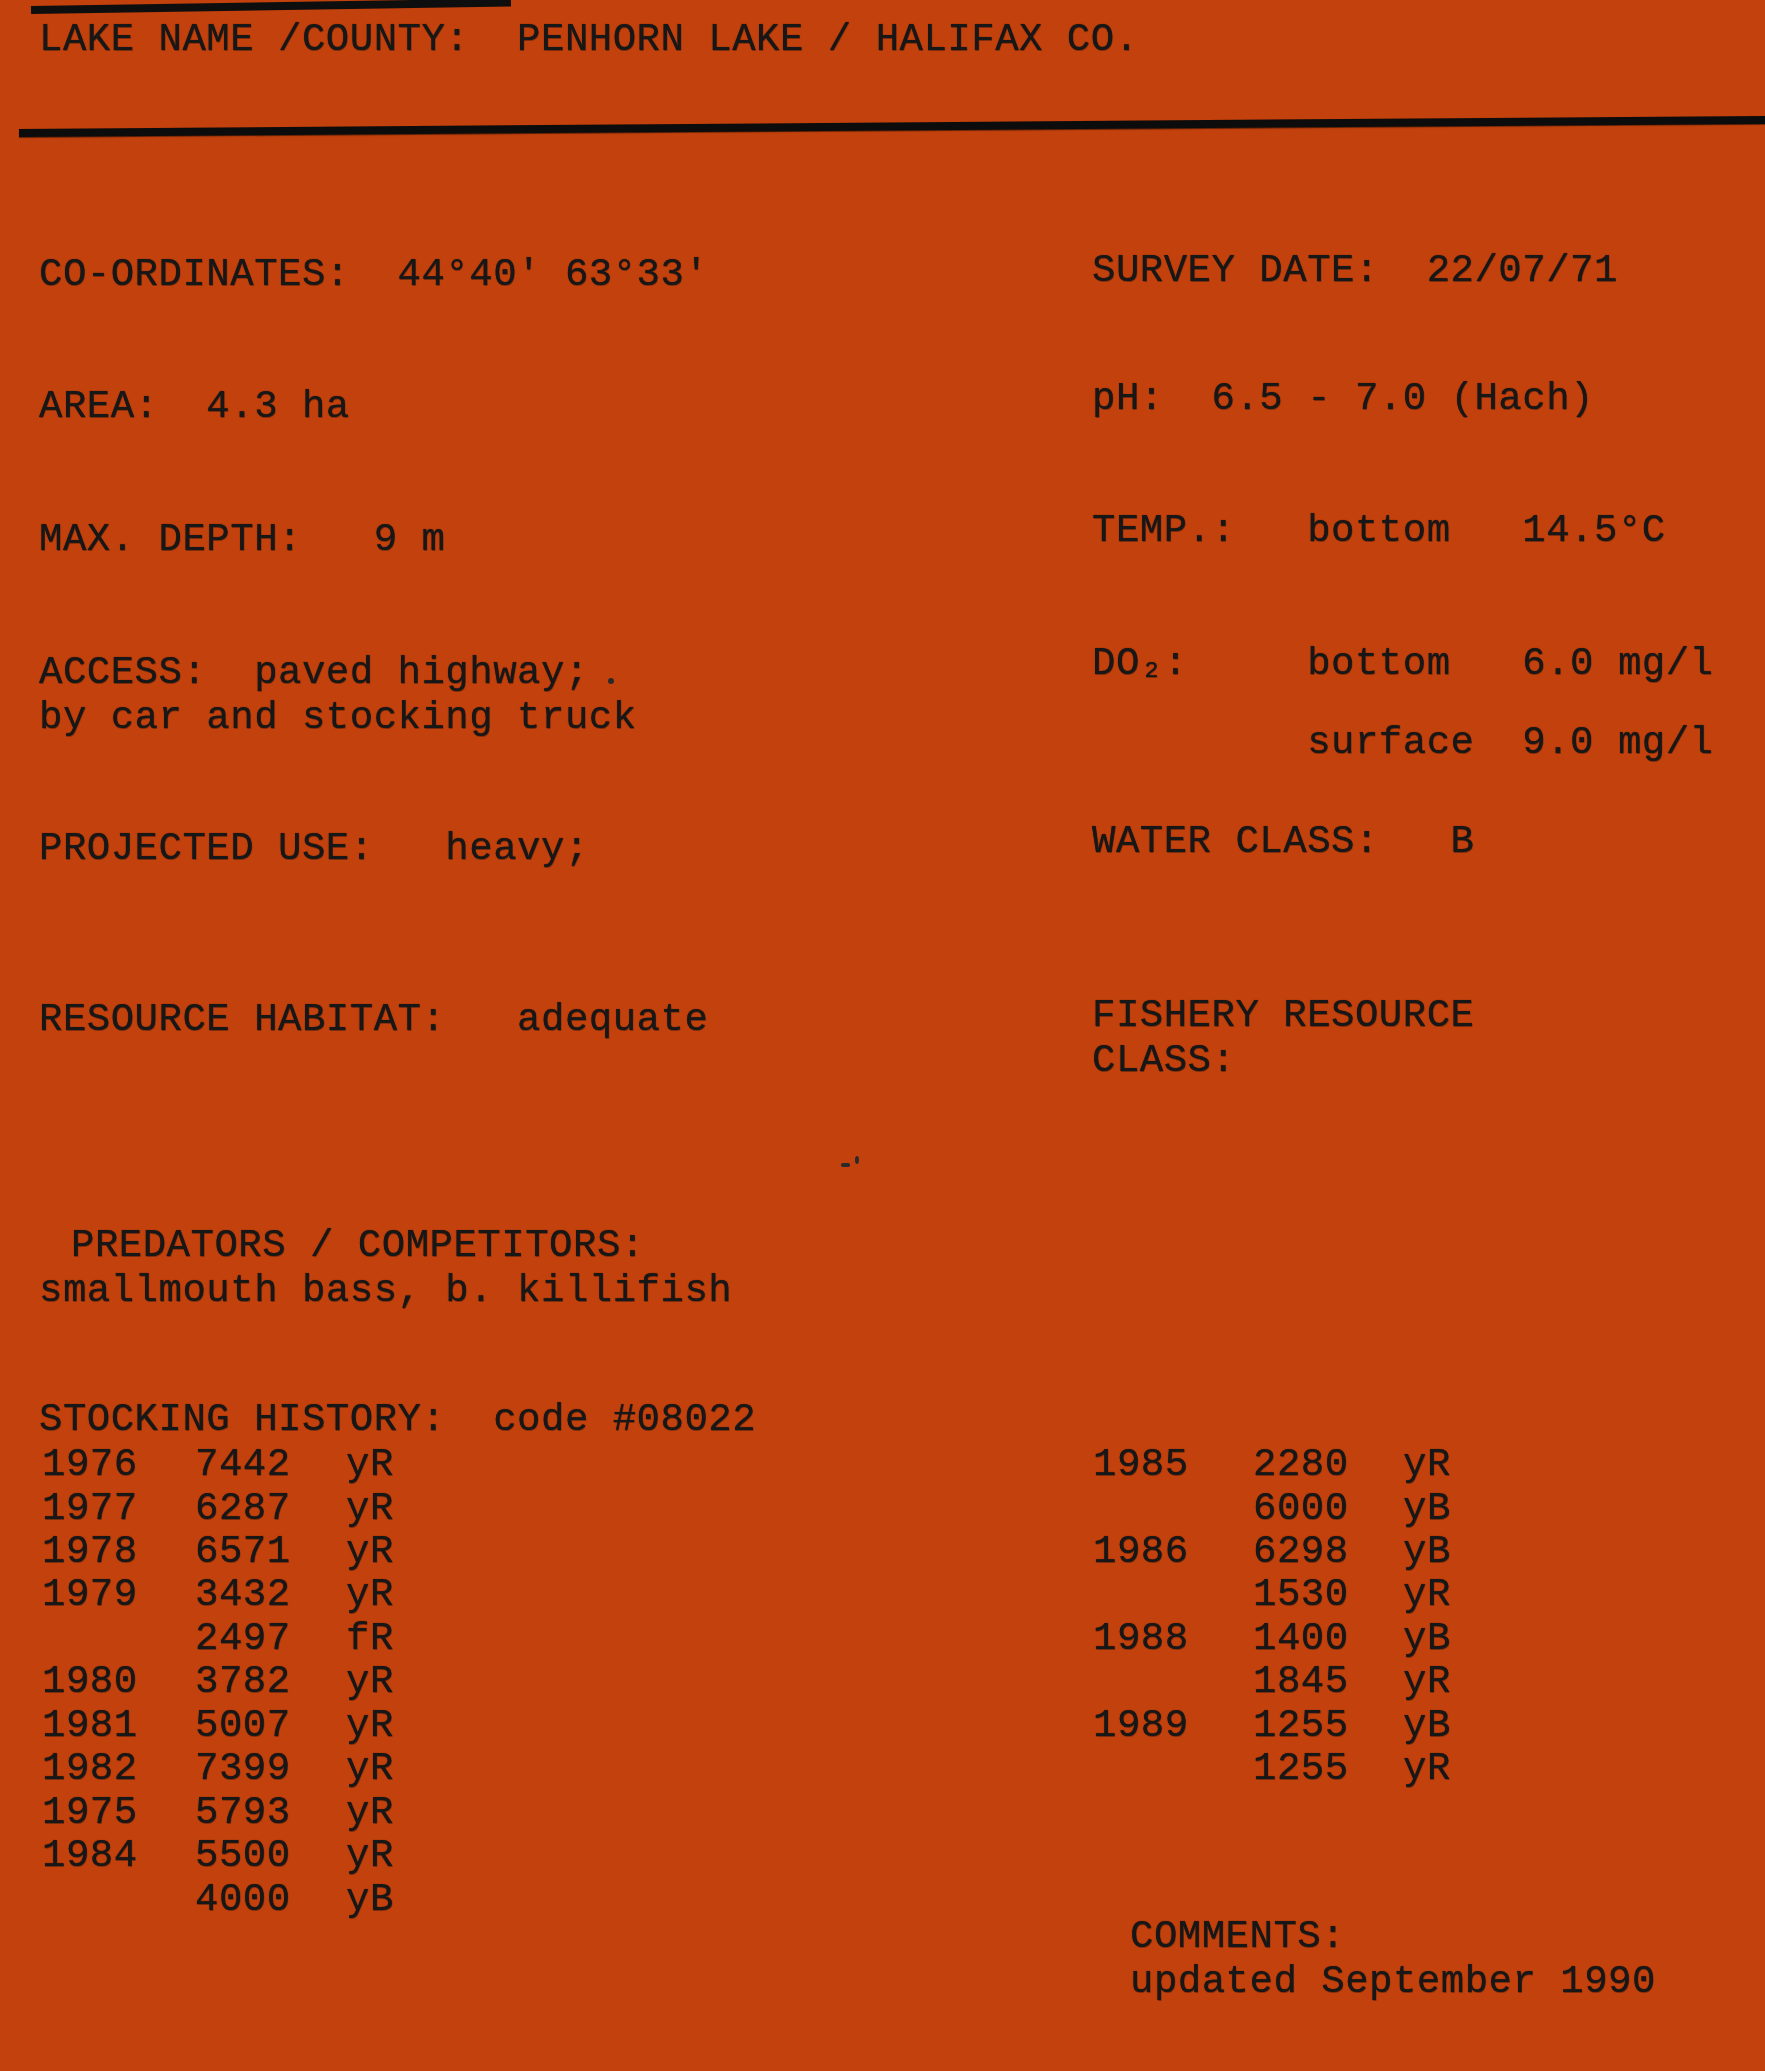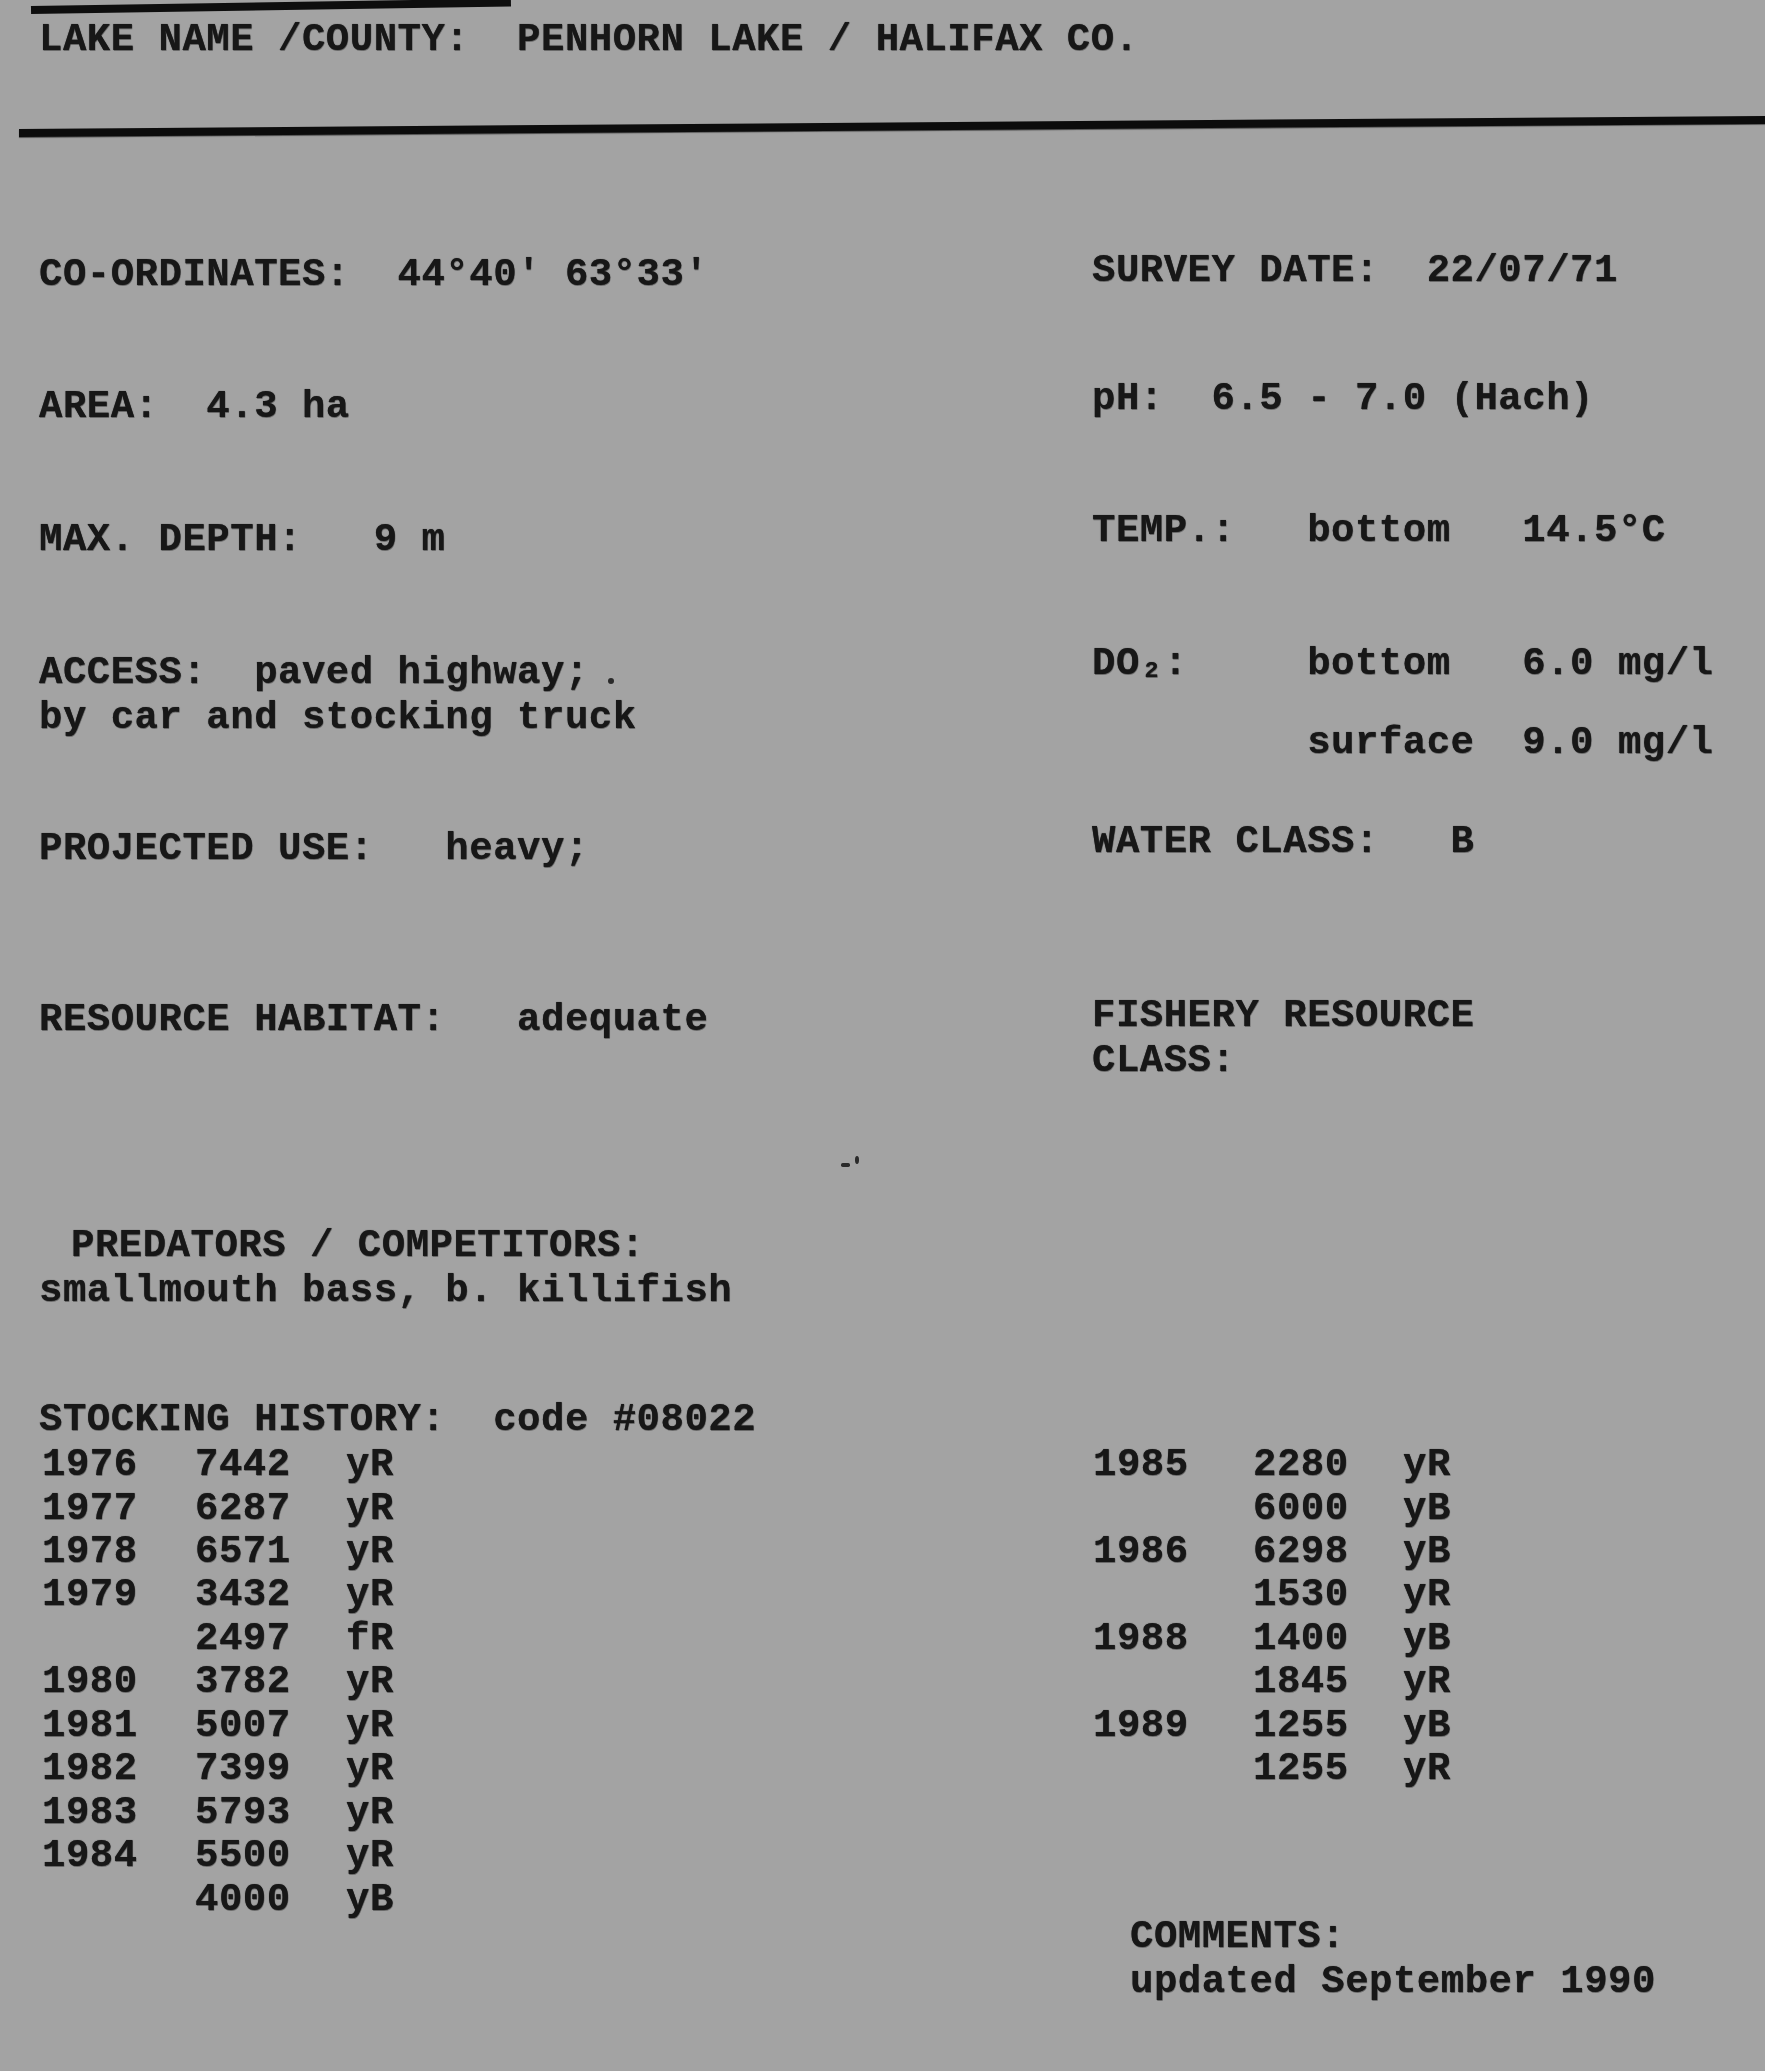--- a/index.html
+++ b/index.html
@@ -1,22 +1,22 @@
 <!DOCTYPE html>
 <html style="font-size:14px"><head>
 <meta charset="utf-8">
 <style>
   html,body{margin:0;padding:0;background:#e8e8e6;}
   #page{
     position:relative;
     width:1766px;height:2072px;
-    background:#a3a3a3;
+    background:#c2410c;
     overflow:hidden;
     font-family:"Liberation Mono","DejaVu Sans Mono",monospace;
-    font-weight:bold;
+    font-weight:normal;
     color:#171717;
   }
   .line{
     position:absolute;
     white-space:pre;
     font-size:39px;
     line-height:1;
     letter-spacing:0.5px;
     text-shadow:0 0 0.9px rgba(15,15,15,0.75), 0.5px 0.5px 0 rgba(20,20,20,0.35);
   }
@@ -113,21 +113,21 @@
     <span class="cell col-yl">1981</span>
     <span class="cell col-ql">5007</span>
     <span class="cell col-kl">yR</span>
   </div>
   <div class="srow" style="top:1750px">
     <span class="cell col-yl">1982</span>
     <span class="cell col-ql">7399</span>
     <span class="cell col-kl">yR</span>
   </div>
   <div class="srow" style="top:1794px">
-    <span class="cell col-yl">1983</span>
+    <span class="cell col-yl">1975</span>
     <span class="cell col-ql">5793</span>
     <span class="cell col-kl">yR</span>
   </div>
   <div class="srow" style="top:1837px">
     <span class="cell col-yl">1984</span>
     <span class="cell col-ql">5500</span>
     <span class="cell col-kl">yR</span>
   </div>
   <div class="srow" style="top:1881px">
     <span class="cell col-yl"></span>

